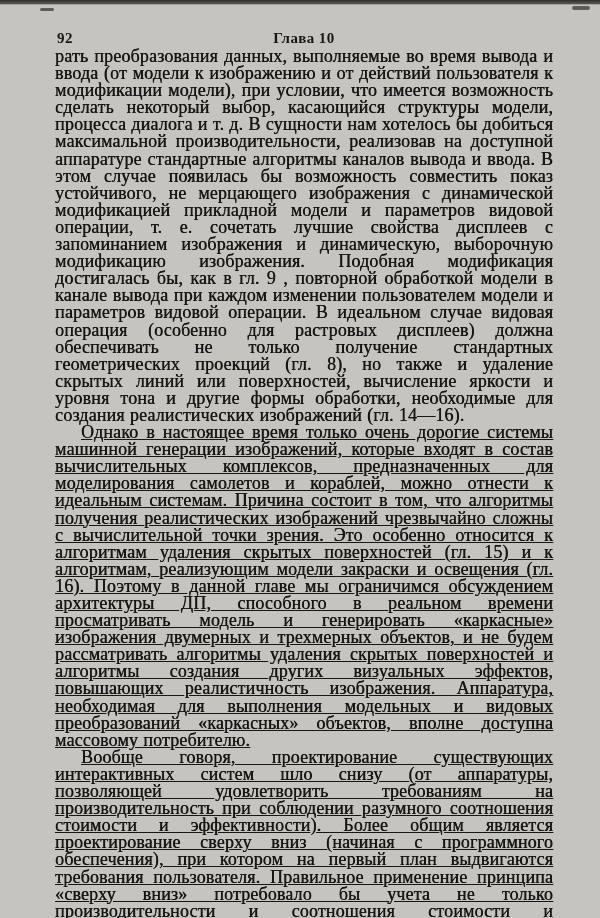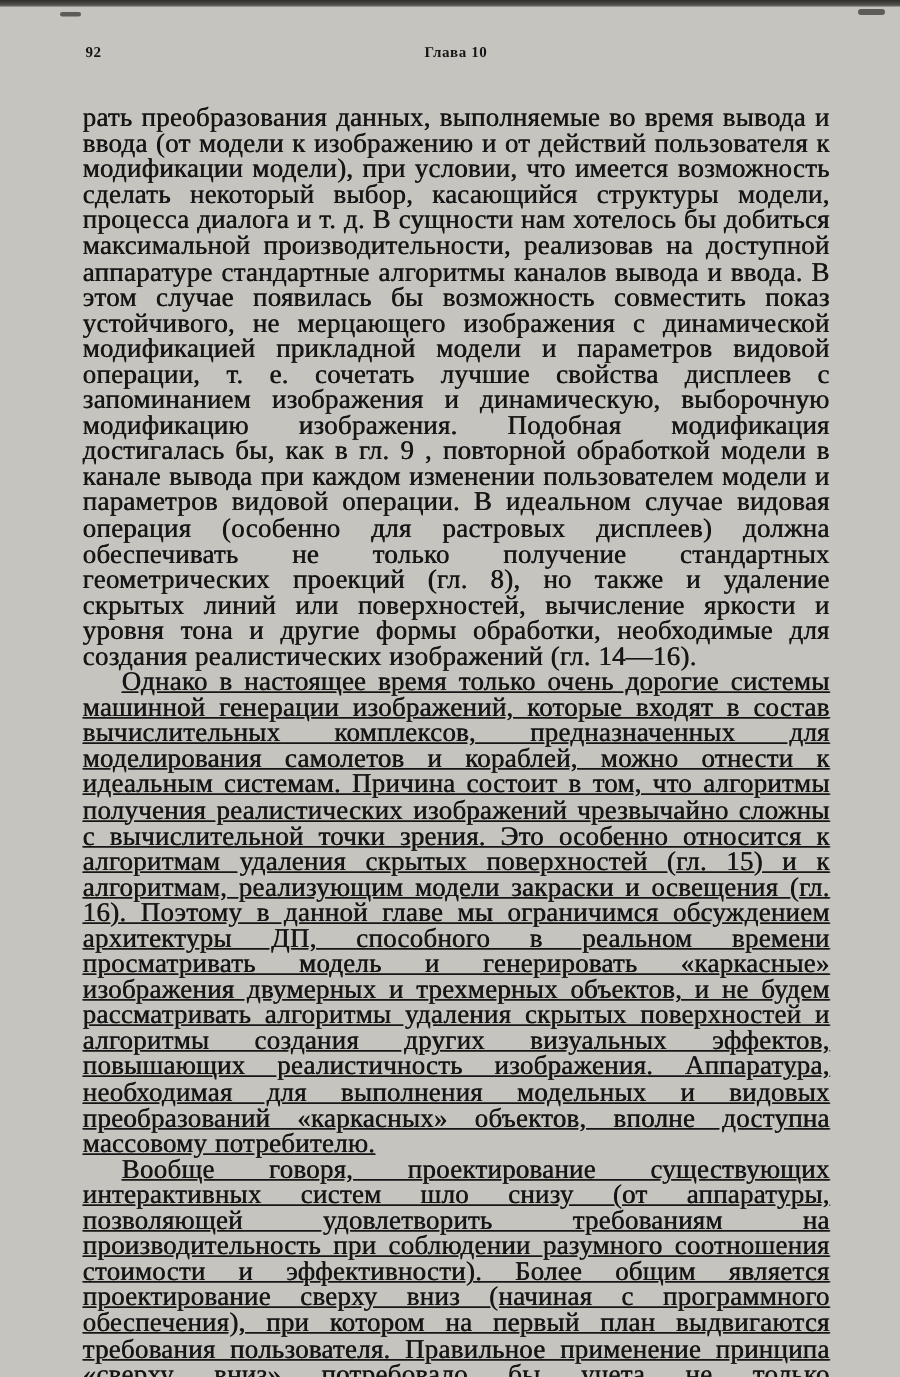--- a/index.html
+++ b/index.html
@@ -34,23 +34,22 @@
     .scan-mark.right { top: 6px; right: 10px; width: 18px; height: 4px; }
     .text-column {
       position: absolute;
       top: 30px;
       left: 55px;
       width: 498px;
     }
     .running-head {
       position: relative;
       height: 18px;
-      margin-bottom: 22px;
       font-weight: bold;
-      font-size: 10px;
+      font-size: 15px;
       letter-spacing: 0.4px;
     }
     .page-number {
       position: absolute;
       left: 2px;
       top: 0;
     }
     .chapter-title {
       position: absolute;
       left: 0;

